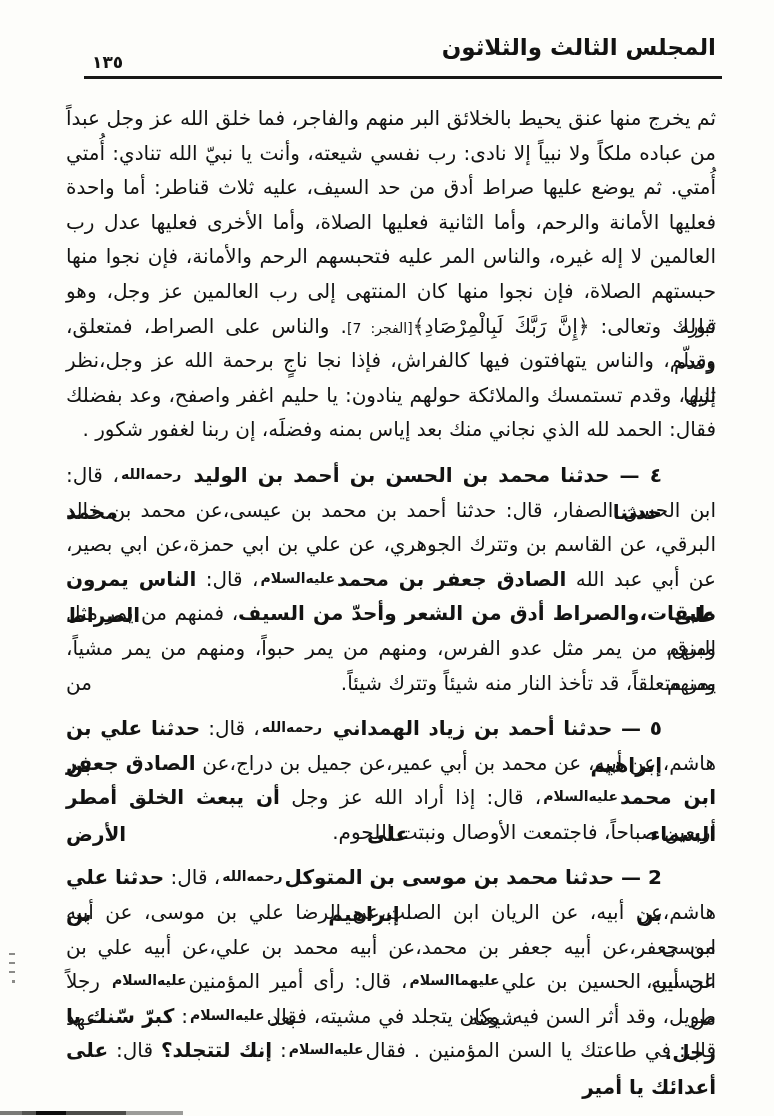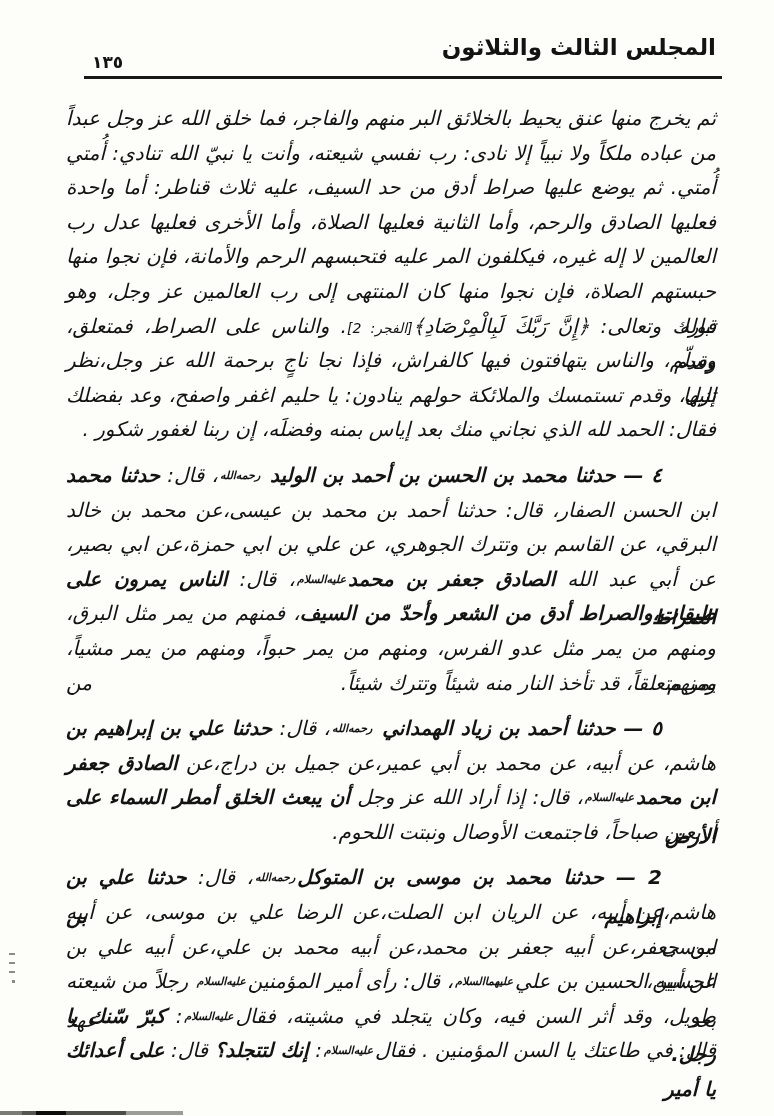--- a/index.html
+++ b/index.html
@@ -33,28 +33,27 @@
   .para{margin:0;}
   .para.hadith{margin-top:11px;}
   .line{
     font-size:20px;
     line-height:34.6px;
     height:34.6px;
     text-align:justify;
     text-align-last:justify;
     overflow:visible;
     white-space:normal;
-    font-style:italic;
   }
   .para.hadith .line.first{padding-right:54px;}
   .line.last{text-align-last:right;}
   .b{font-weight:bold;}
   .h{
     display:inline-block;
-    font-size:11px;
+    font-size:14px;
     font-weight:bold;
     letter-spacing:-0.6px;
     transform:translateY(-3px);
     margin:0 2px;
   }
   .q{letter-spacing:0;}
   .r{font-size:14px;}
   
   .margin-marks{position:absolute;left:7px;top:953px;width:8px;}
   .margin-marks i{display:block;width:6px;height:2px;background:#8b8b88;margin-bottom:7px;}
@@ -78,24 +77,24 @@
 
   <div class="page-num">١٣٥</div>
 
   <div class="header-rule"></div>
 
   <div class="text-body">
       <div class="para cont">
         <div class="line"><span>ثم يخرج منها عنق يحيط بالخلائق البر منهم والفاجر، فما خلق الله عز وجل عبداً</span></div>
         <div class="line"><span>من عباده ملكاً ولا نبياً إلا نادى: رب نفسي شيعته، وأنت يا نبيّ الله تنادي: أُمتي</span></div>
         <div class="line"><span>أُمتي. ثم يوضع عليها صراط أدق من حد السيف، عليه ثلاث قناطر: أما واحدة</span></div>
-        <div class="line"><span>فعليها الصادق والرحم، وأما الثانية فعليها الصلاة، وأما الأخرى فعليها عدل رب</span></div>
-        <div class="line"><span>العالمين لا إله غيره، فيكلفون المر عليه فتحبسهم الرحم والأمانة، فإن نجوا منها</span></div>
+        <div class="line"><span>فعليها الأمانة والرحم، وأما الثانية فعليها الصلاة، وأما الأخرى فعليها عدل رب</span></div>
+        <div class="line"><span>العالمين لا إله غيره، والناس المر عليه فتحبسهم الرحم والأمانة، فإن نجوا منها</span></div>
         <div class="line"><span>حبستهم الصلاة، فإن نجوا منها كان المنتهى إلى رب العالمين عز وجل، وهو قوله</span></div>
-        <div class="line"><span>تبارك وتعالى: </span><span class="q">﴿إِنَّ رَبَّكَ لَبِالْمِرْصَادِ﴾</span><span class="r">[الفجر: 2]</span><span>. والناس على الصراط، فمتعلق، وقدم</span></div>
+        <div class="line"><span>تبارك وتعالى: </span><span class="q">﴿إِنَّ رَبَّكَ لَبِالْمِرْصَادِ﴾</span><span class="r">[الفجر: 7]</span><span>. والناس على الصراط، فمتعلق، وقدم</span></div>
         <div class="line"><span>وسلّم، والناس يتهافتون فيها كالفراش، فإذا نجا ناجٍ برحمة الله عز وجل،نظر إليها</span></div>
         <div class="line"><span>تزل، وقدم تستمسك والملائكة حولهم ينادون: يا حليم اغفر واصفح، وعد بفضلك</span></div>
         <div class="line last"><span>فقال: الحمد لله الذي نجاني منك بعد إياس بمنه وفضلَه، إن ربنا لغفور شكور .</span></div>
       </div>
       <div class="para hadith">
         <div class="line first"><span class="b">٤ — حدثنا محمد بن الحسن بن أحمد بن الوليد </span><span class="h">رحمه‌الله</span><span>، قال: </span><span class="b">حدثنا محمد</span></div>
         <div class="line"><span>ابن الحسن الصفار، قال: حدثنا أحمد بن محمد بن عيسى،عن محمد بن خالد</span></div>
         <div class="line"><span>البرقي، عن القاسم بن وتترك الجوهري، عن علي بن ابي حمزة،عن ابي بصير،</span></div>
         <div class="line"><span>عن أبي عبد الله </span><span class="b">الصادق جعفر بن محمد</span><span class="h">عليه‌السلام</span><span>، قال: </span><span class="b">الناس يمرون على الصراط</span></div>
         <div class="line"><span class="b">طبقات،والصراط أدق من الشعر وأحدّ من السيف</span><span>، فمنهم من يمر مثل البرق،</span></div>

